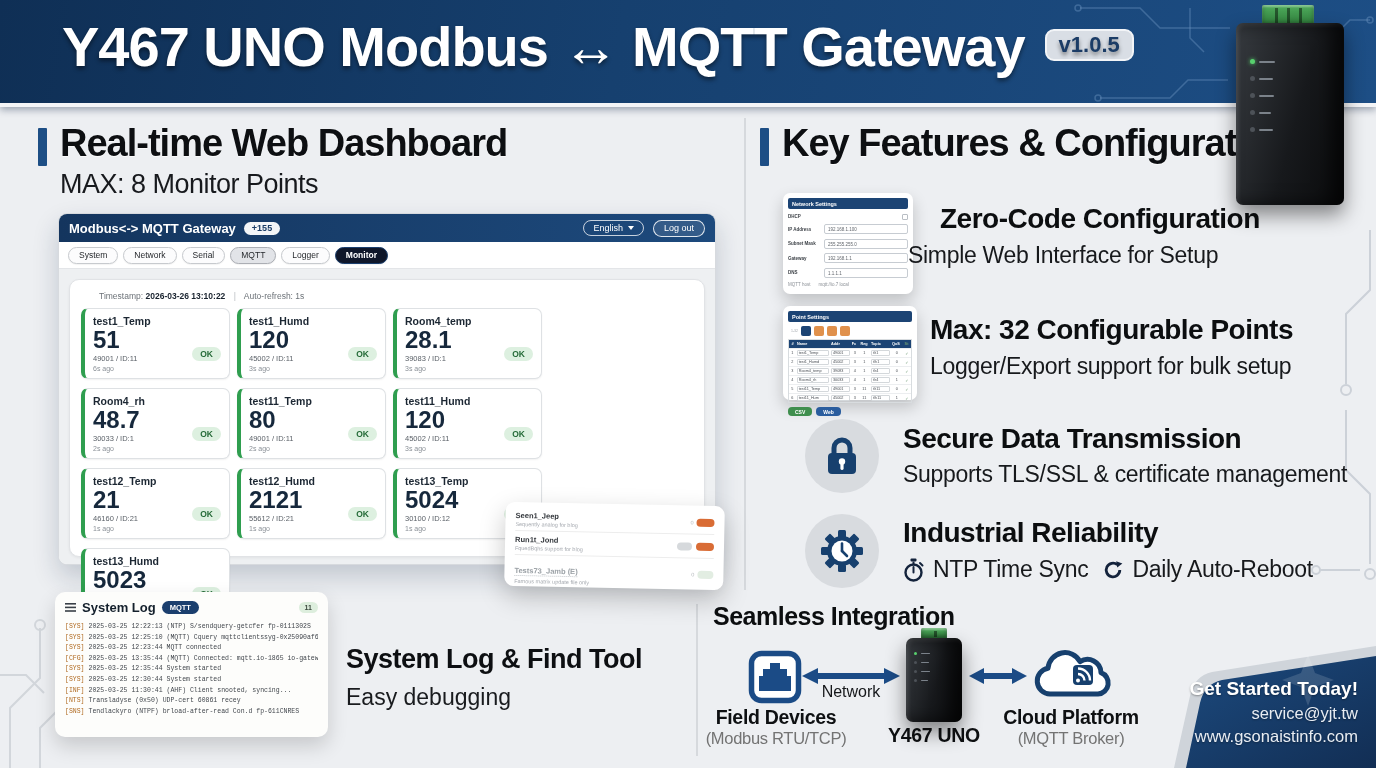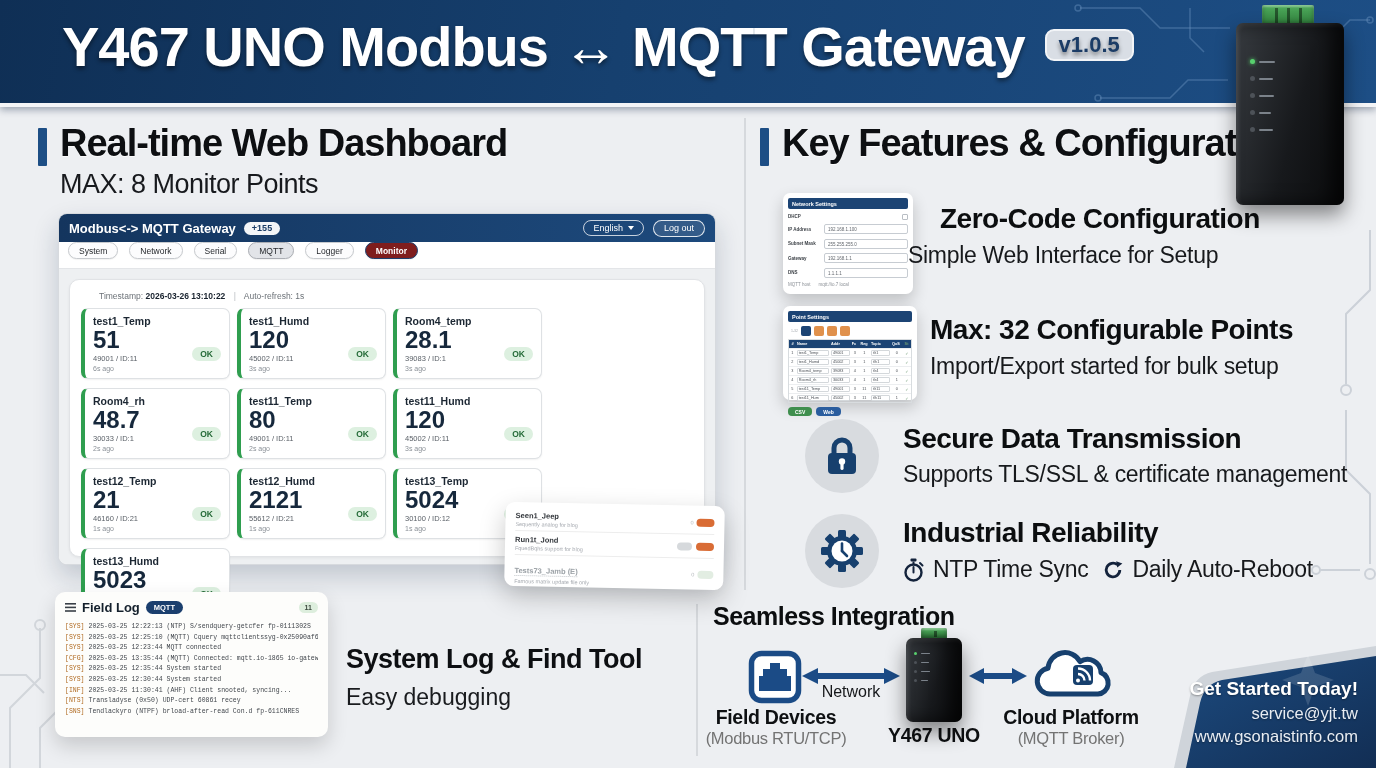--- a/index.html
+++ b/index.html
@@ -42,25 +42,25 @@
   #dash-titlebar{height:28px;background:linear-gradient(90deg,#14355e,#1d4a7d);border-radius:8px 8px 0 0;
     display:flex;align-items:center;padding:13px 10px;color:#fff}
   #dash-title{font-size:13px;font-weight:bold;white-space:nowrap}
   #dash-badge{margin-left:8px;background:#f3f5f7;color:#1a3c66;font-size:9px;font-weight:bold;border-radius:9px;padding:1.5px 8px}
   .tb-spacer{flex:1}
   #lang-btn{display:flex;align-items:center;gap:5px;border:1px solid rgba(255,255,255,.75);border-radius:10px;
     font-size:9px;padding:2px 9px;cursor:default}
   .chev-down{width:0;height:0;border-left:3.5px solid transparent;border-right:3.5px solid transparent;border-top:4.5px solid #fff}
   #logout-btn{border:1px solid rgba(255,255,255,.85);background:rgba(255,255,255,.10);border-radius:10px;font-size:9px;
     padding:2.5px 10px;margin-left:9px}
-  #dash-tabs{height:27px;background:#fff;display:flex;align-items:flex-start;gap:11px;padding:0 9px;border-bottom:1px solid #e3e5e8}
+  #dash-tabs{height:27px;background:#fff;display:flex;align-items:center;gap:5px;padding:0 9px;border-bottom:1px solid #e3e5e8}
   .tab{font-size:8.5px;color:#26292d;border:1px solid #c7cace;border-radius:10px;padding:2.5px 10px;background:#fcfcfd;
     box-shadow:0 1px 1px rgba(0,0,0,.05)}
   .tab.selected{background:#e2e4e8;border-color:#abaeb4}
-  .tab.active{background:#7f1d1d;border-color:#1b3f6e;color:#fff;font-weight:bold}
+  .tab.active{background:#0f172a;border-color:#1b3f6e;color:#fff;font-weight:bold}
   #dash-body{position:absolute;left:0;right:0;top:55px;bottom:0;background:#eef0f2;border-radius:0 0 8px 8px}
   #monitor-panel{position:absolute;left:10px;right:10px;top:10px;bottom:7px;background:#fff;border:1px solid #e1e3e6;
     border-radius:10px;box-shadow:0 1px 3px rgba(0,0,0,.06);padding:7px 11px}
   #monitor-head{display:flex;align-items:center}
   #monitor-title{font-size:14px;font-weight:bold;color:#141f2a;margin-left:6px}
   #points-badge{margin-left:9px;background:#edf1f7;color:#5b7aa5;font-size:8px;font-weight:bold;border-radius:9px;padding:2px 8px}
   #live-badge{margin-left:auto;display:flex;align-items:center;gap:4px;background:#e9f6eb;border:1px solid #c2e2c8;
     color:#1e4d2b;font-size:9px;font-weight:bold;border-radius:11px;padding:2.5px 11px}
   #live-dot{width:5px;height:5px;border-radius:50%;background:#2f9e4f}
   #ts-line{font-size:8.5px;color:#6c7278;margin:4px 0 7px 18px}
@@ -380,21 +380,21 @@
   </div>
 </div>
 
 <div id="syslog">
   <div id="syslog-head">
     <svg width="11" height="9" viewBox="0 0 11 9">
       <rect y="0" width="11" height="1.6" fill="#3a4048"></rect>
         <rect y="3.6" width="11" height="1.6" fill="#3a4048"></rect>
         <rect y="7.2" width="11" height="1.6" fill="#3a4048"></rect>
     </svg>
-    <span id="syslog-title">Field Log</span>
+    <span id="syslog-title">System Log</span>
     <span id="syslog-badge">MQTT</span>
     <span id="syslog-count">11</span>
   </div>
   <div id="log-lines">
 
       <div class="log-line"><span class="log-tag">[SYS]</span><span>2025-03-25 12:22:13 (NTP) S/sendquery-getcfer fp-0111302S</span></div>
 
       <div class="log-line"><span class="log-tag">[SYS]</span><span>2025-03-25 12:25:10 (MQTT) Cquery mqttclientssyg-0x25090af6</span></div>
 
       <div class="log-line"><span class="log-tag">[SYS]</span><span>2025-03-25 12:23:44 MQTT connected</span></div>
@@ -542,21 +542,21 @@
           <span class="tc c7">✓</span>
         </div>
       </div>
   </div>
   <div class="tt-footer">
     <span class="btn-pill btn-green">CSV</span>
     <span class="btn-pill btn-blue">Web</span>
   </div>
 </div>
 <div class="feat-title" style="left:930px;top:314px">Max: 32 Configurable Points</div>
-<div class="feat-sub" style="left:930px;top:353px">Import/Export started for bulk setup</div>
+<div class="feat-sub" style="left:930px;top:353px">Logger/Export support for bulk setup</div>
 
 <div class="feat-circle" style="left:805px;top:419px">
   <svg width="38" height="42" viewBox="0 0 38 42">
     <path d="M11 19 v-6 a8 8 0 0 1 16 0 v6" fill="none" stroke="#17406e" stroke-width="5"></path>
     <rect x="5" y="18" width="28" height="21" rx="4" fill="#17406e"></rect>
     <circle cx="19" cy="26.5" r="3.2" fill="#fff"></circle>
       <rect x="17.4" y="28" width="3.2" height="7" rx="1.4" fill="#fff"></rect>
   </svg>
 </div>
 <div class="feat-title" style="left:903px;top:423px">Secure Data Transmission</div>

